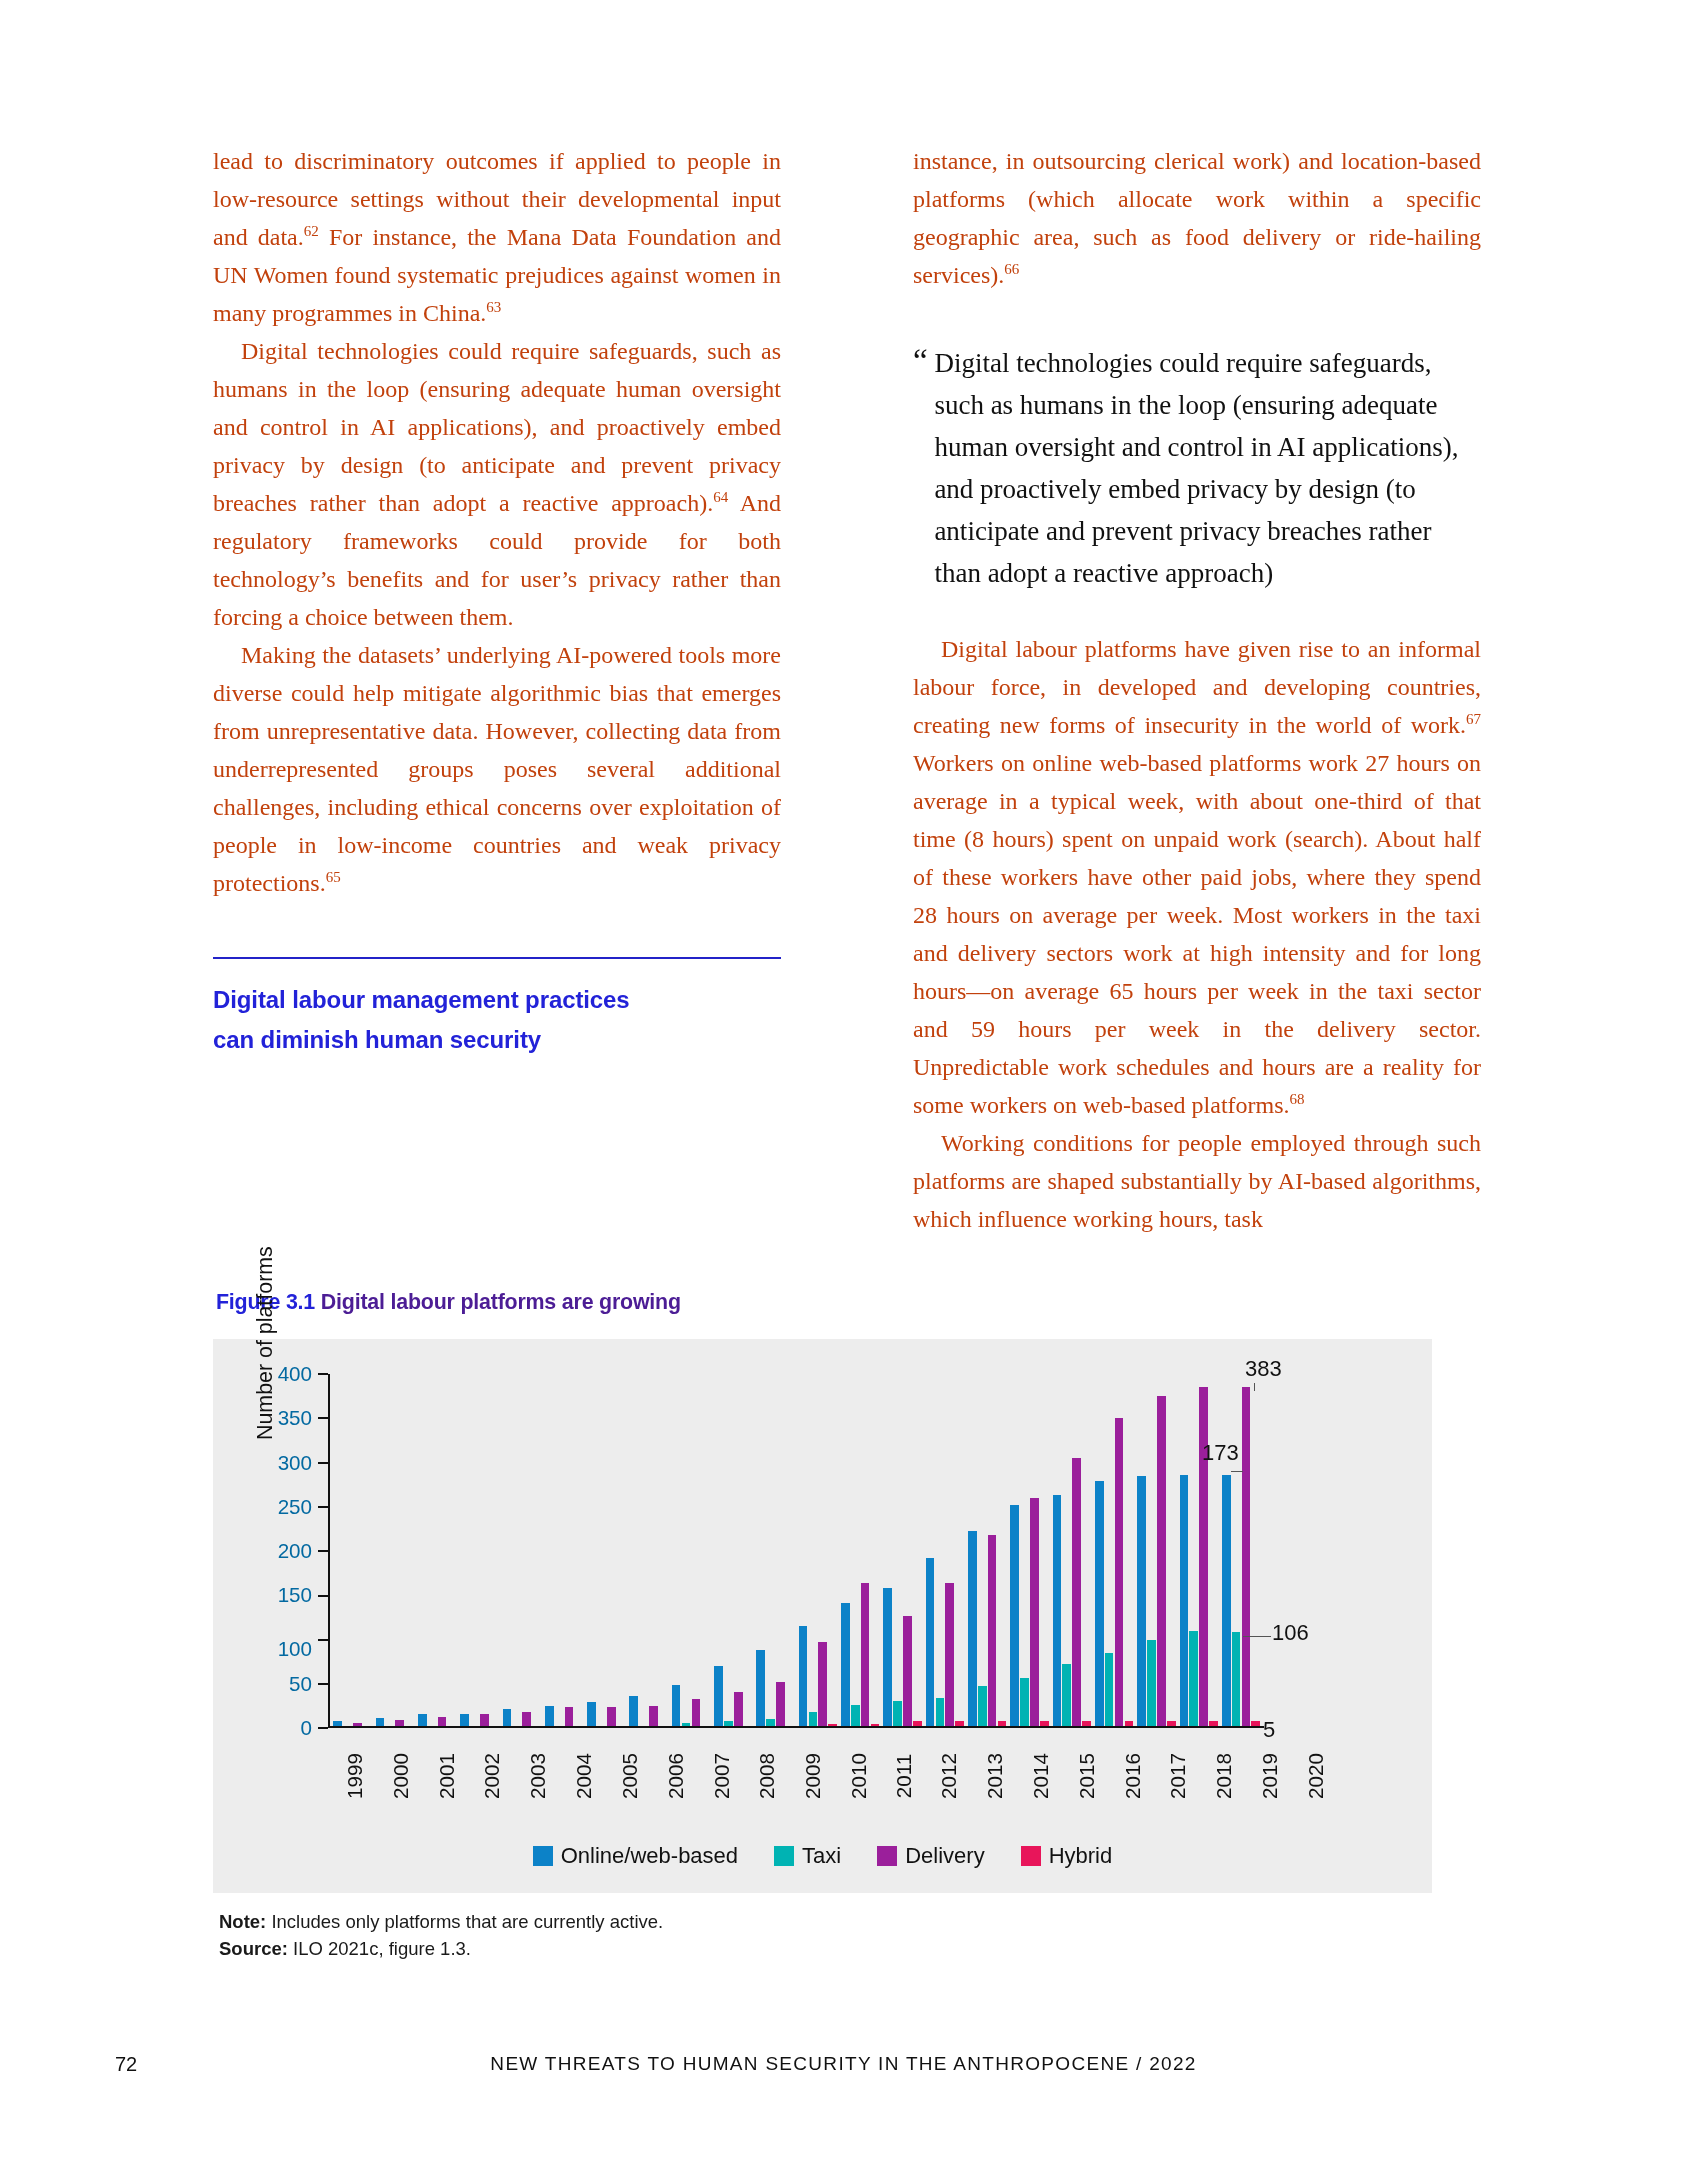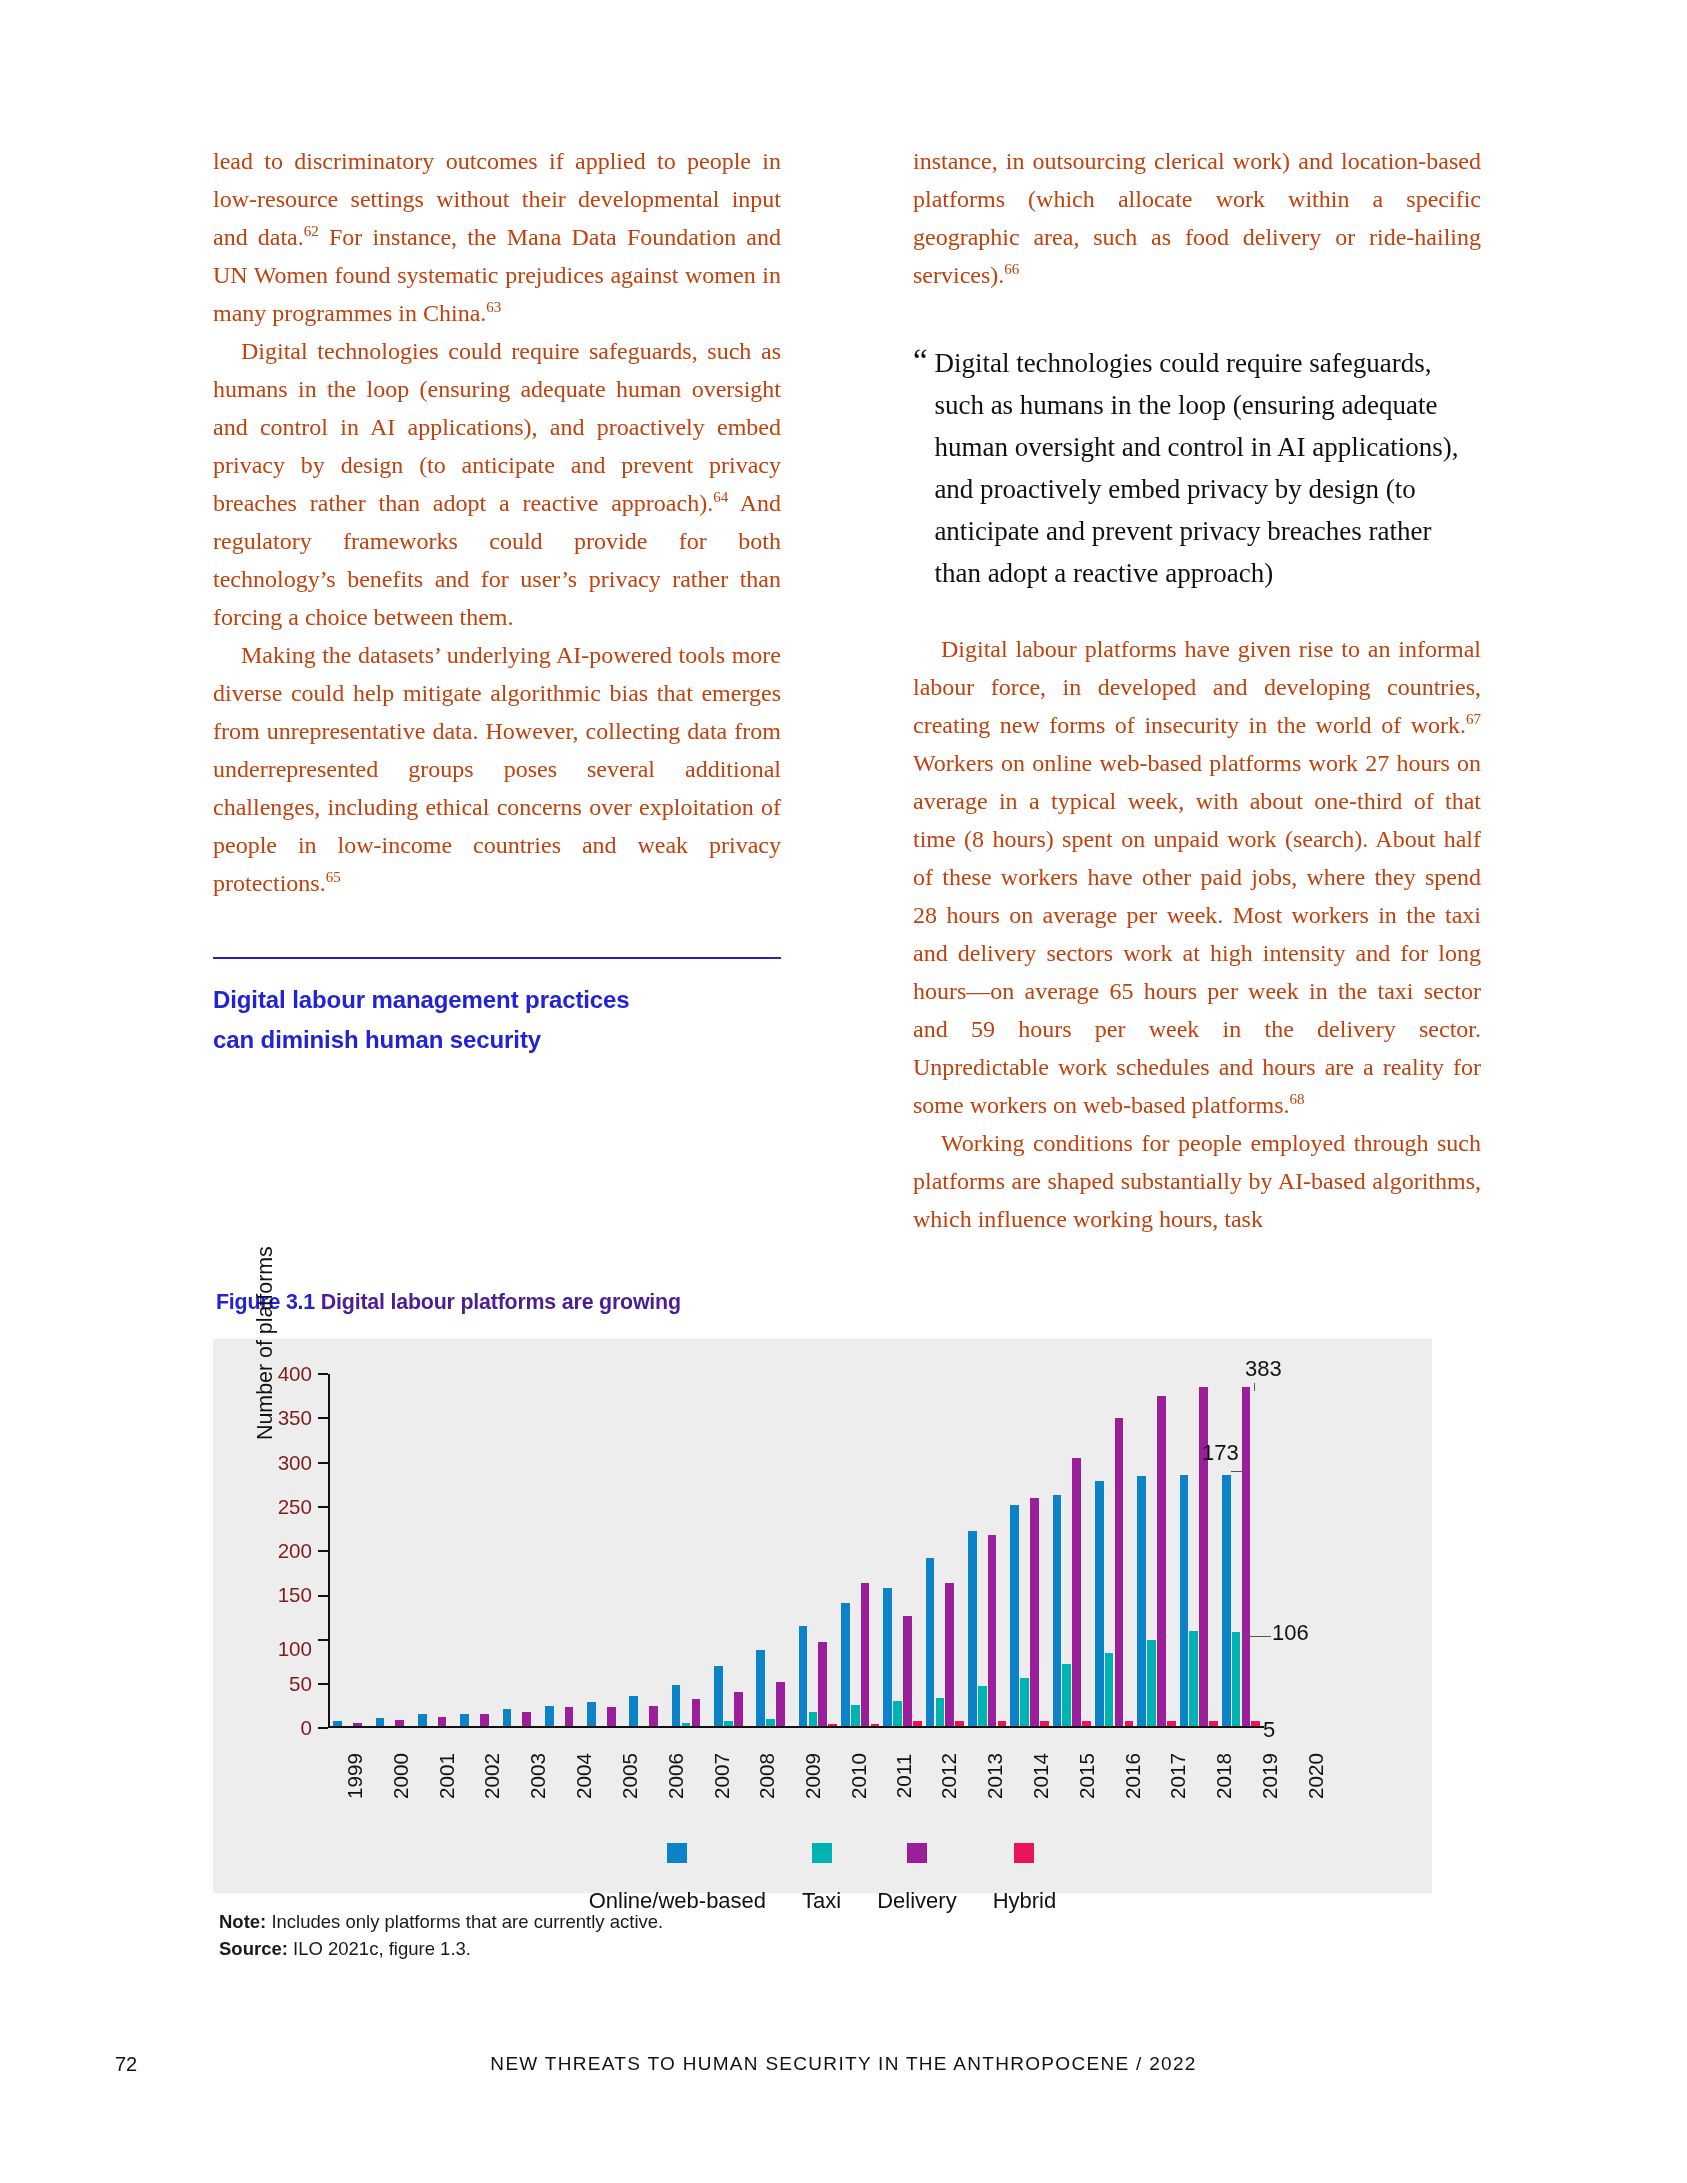--- a/index.html
+++ b/index.html
@@ -141,21 +141,21 @@
     width: 10px;
     height: 1.8px;
     background: #111;
   }
   .ylabel-t {
     position: absolute;
     right: 949px;
     white-space: nowrap;
     font-family: "Liberation Sans", sans-serif;
     font-size: 20.6px;
-    color: #7f1d1d;
+    color: #0369a1;
     transform: translateY(-50%);
   }
   .ylabel-wrap {
     position: absolute;
     left: 0; top: 0; width: 100%; height: 100%;
   }
   .axis-title {
     position: absolute;
     left: 40px;
     top: 101px;
@@ -238,22 +238,21 @@
     top: 504px;
     width: 100%;
     display: flex;
     justify-content: center;
     align-items: center;
     gap: 36px;
   }
   .legend-item {
     display: flex;
     align-items: center;
-    gap: 25px;
-    flex-direction: column;
+    gap: 8px;
   }
   .swatch {
     width: 20px; height: 20px;
   }
   .legend-item span {
     font-family: "Liberation Sans", sans-serif;
     font-size: 22px;
     color: #111;
   }
 

